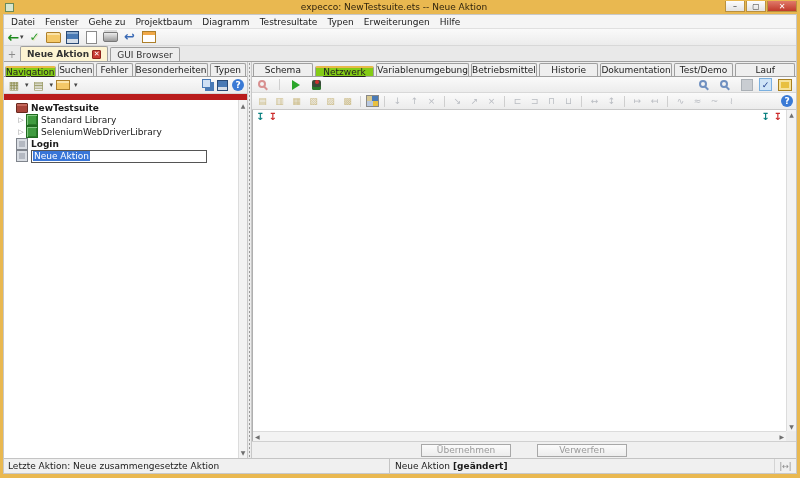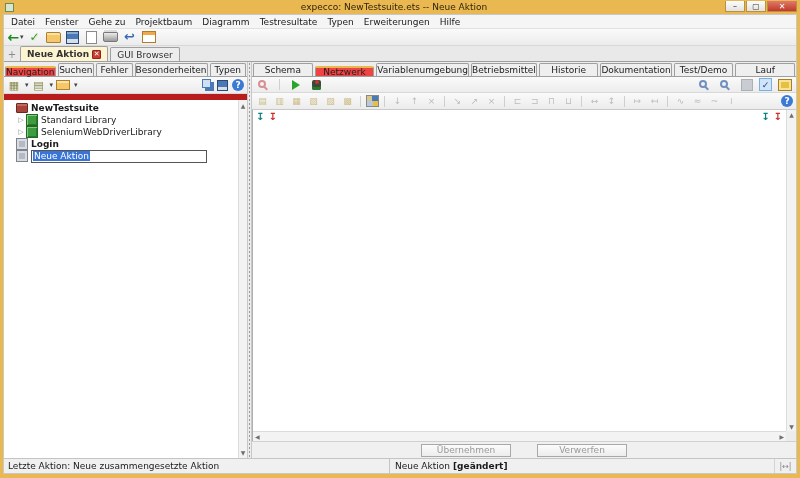--- a/index.html
+++ b/index.html
@@ -38,21 +38,21 @@
   .plus-btn { width:12px; height:12px; display:flex; align-items:center; justify-content:center; color:#8a8a8a; font-size:10px; margin:0 2px 1px 0; }
   .doc-tab { display:flex; align-items:center; gap:3px; height:14px; padding:0 6px; border:1px solid #9f9f9f; border-bottom:none; border-radius:2px 2px 0 0; background:#ededed; margin-right:2px; color:#333; }
   .doc-tab.active { background:#fdf4d2; font-weight:bold; height:15px; }
   .tab-close { width:9px; height:9px; background:#c83c32; border:1px solid #8f241c; color:#fff; font-size:7px; line-height:7px; text-align:center; font-weight:bold; border-radius:1px; }
 
   
   .main { flex:1; display:flex; min-height:0; }
 
   .panel-tabs { height:15px; display:flex; background:#ededed; border-bottom:1px solid #9f9f9f; }
   .p-tab { flex:1; display:flex; align-items:center; justify-content:center; border:1px solid #9f9f9f; border-bottom:none; border-radius:2px 2px 0 0; background:#efefef; margin:1px 1px 0 1px; color:#222; }
-  .p-tab.active { background:#ef4444; border-top:2px solid #e8b84a; font-weight:normal; margin-top:4px; }
+  .p-tab.active { background:#84cc16; border-top:2px solid #e8b84a; font-weight:normal; margin-top:4px;text-decoration:underline; }
 
   
   .left-panel { width:243px; display:flex; flex-direction:column; background:#f0f0f0; }
   .left-toolbar { height:17px; display:flex; align-items:center; padding:0 3px; gap:3px; background:linear-gradient(#fafafa,#ececec); border-bottom:1px solid #d8d8d8; }
   .lt-spacer { flex:1; }
   .sm-icon { display:inline-flex; align-items:center; justify-content:center; width:14px; height:13px; }
   .icon-new-item::before { content:"▦"; color:#8a8a4a; font-size:11px; }
   .icon-new-group::before { content:"▤"; color:#8a8a4a; font-size:11px; }
   .icon-new-folder::before { content:""; width:12px; height:8px; background:#f4c868; border:1px solid #ad7f2a; box-shadow:inset 0 2px 0 #fbe3a8; }
   .icon-windows::before { content:""; width:7px; height:7px; border:1px solid #4a7ab5; background:#cfe0f4; box-shadow:3px 3px 0 #4a7ab5; margin:-3px -3px 0 0; }

